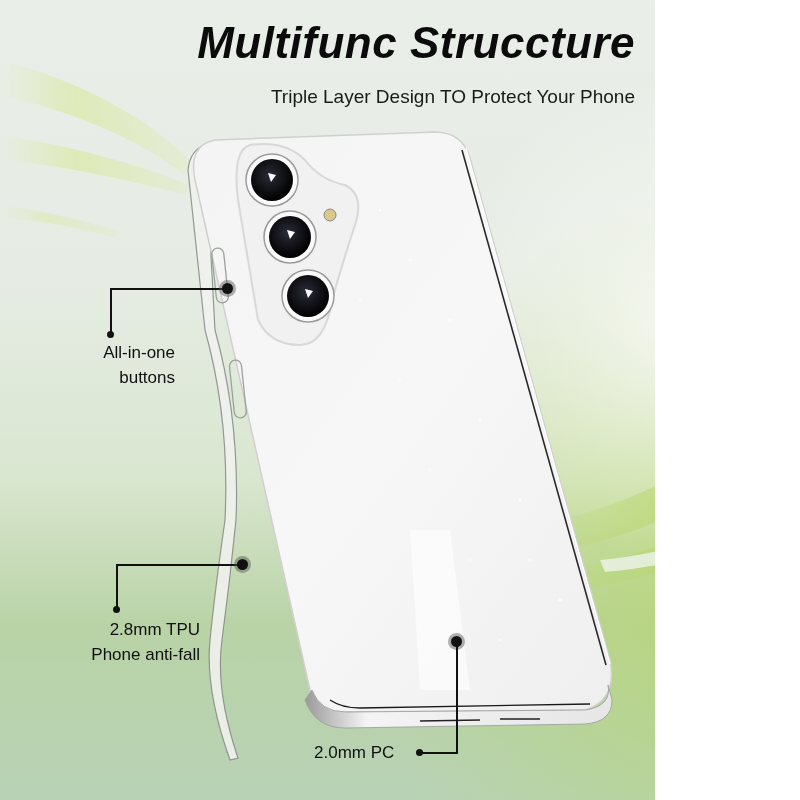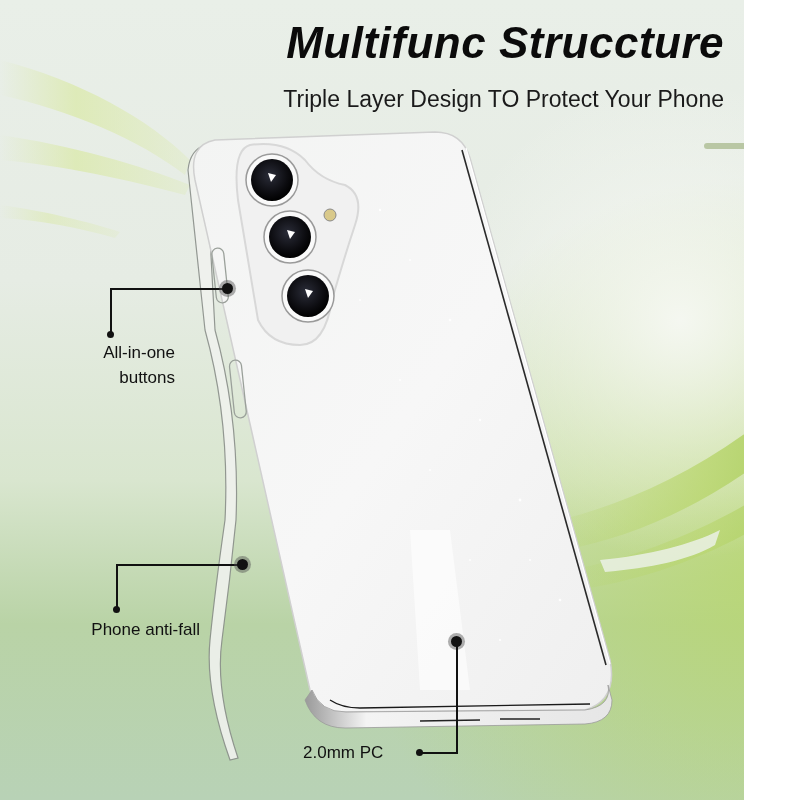--- a/index.html
+++ b/index.html
@@ -1,23 +1,23 @@
 <!DOCTYPE html>
 <html><head>
   <meta charset="utf-8">
   <style>
     html, body { margin: 0; padding: 0; }
     body { width: 800px; height: 800px; overflow: hidden; position: relative;
       font-family: "Liberation Sans", sans-serif; }
-    .canvas { position: absolute; inset: 0; width: 744px; height: 800px; overflow: hidden;
+    .canvas { position: absolute; inset: 0; width: 655px; height: 800px; overflow: hidden;
       background: linear-gradient(180deg, #e9efe8 0%, #e6ece4 35%, #d9e6cf 60%, #b9d3a6 78%, #b8d2b6 100%); }
     .bg-svg { position: absolute; inset: 0; }
     .title { position: absolute; right: 20px; top: 18px; font-size: 44px; font-weight: bold;
       font-style: italic; color: #0b0b0b; letter-spacing: 0.5px; white-space: nowrap; }
-    .subtitle { position: absolute; right: 20px; top: 86px; font-size: 23px; color: #1a1a1a;
+    .subtitle { position: absolute; right: 20px; top: 86px; font-size: 19px; color: #1a1a1a;
       white-space: nowrap; }
     .accent-bar { position: absolute; left: 704px; top: 143px; width: 77px; height: 6px;
       border-radius: 3px; }
     .phone-svg { position: absolute; inset: 0; }
     .callout-label { position: absolute; font-size: 17px; color: #111; text-align: right;
       line-height: 25px; white-space: nowrap; }
     .line { position: absolute; background: #111; }
     .dot { position: absolute; width: 7px; height: 7px; border-radius: 50%; background: #111; }
     .dot-ring { position: absolute; width: 11px; height: 11px; border-radius: 50%;
       background: #111; box-shadow: 0 0 0 3px rgba(80,80,80,0.45); }
@@ -133,24 +133,25 @@
   <div class="callout-label" style="left:45px; top:340px; width:130px;">
     <div>All-in-one</div>
     <div>buttons</div>
   </div>
 
   <div class="line" style="left:116px; top:564px; width:126px; height:2px;"></div>
   <div class="line" style="left:116px; top:564px; width:2px; height:45px;"></div>
   <div class="dot" style="left:113px; top:606px;"></div>
   <div class="dot-ring" style="left:237px; top:559px;"></div>
   <div class="callout-label" style="left:40px; top:617px; width:160px;">
+    <div>2.8mm TPU</div>
     <div>Phone anti-fall</div>
   </div>
 
   <div class="dot-ring" style="left:451px; top:636px;"></div>
   <div class="line" style="left:456px; top:641px; width:2px; height:113px;"></div>
   <div class="line" style="left:420px; top:752px; width:38px; height:2px;"></div>
   <div class="dot" style="left:416px; top:749px;"></div>
-  <div class="callout-label" style="left:303px; top:740px;">
+  <div class="callout-label" style="left:314px; top:740px;">
     <div>2.0mm PC</div>
   </div>
 
 </div>
 
 </body></html>

